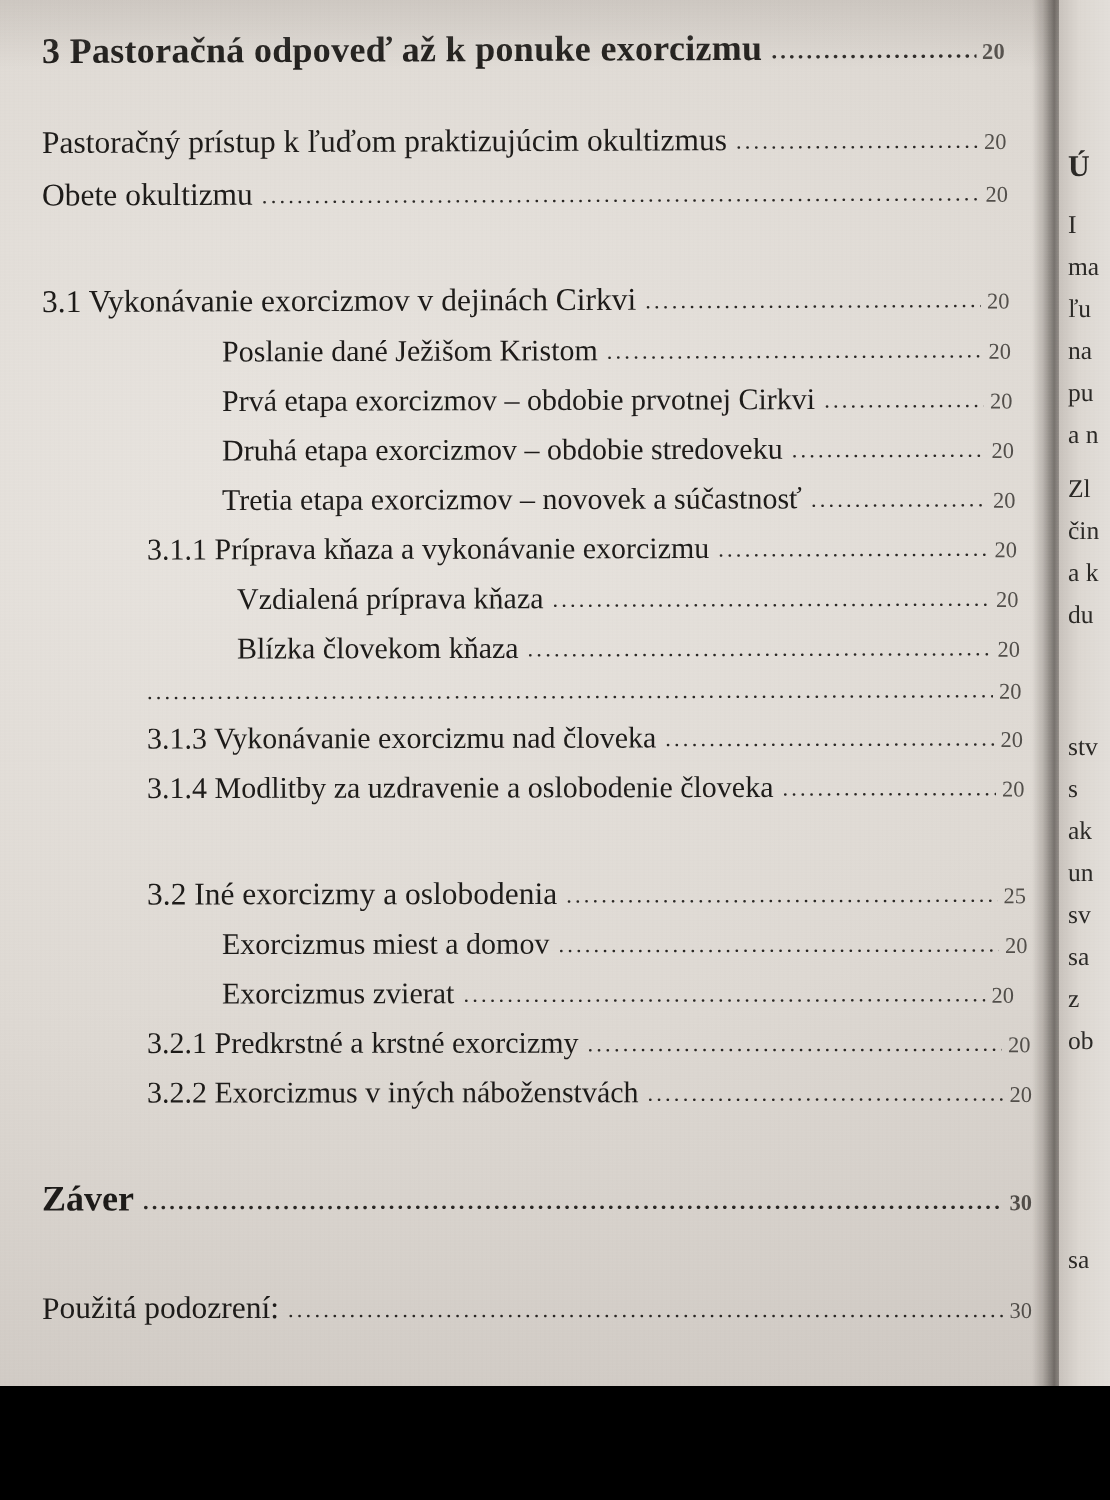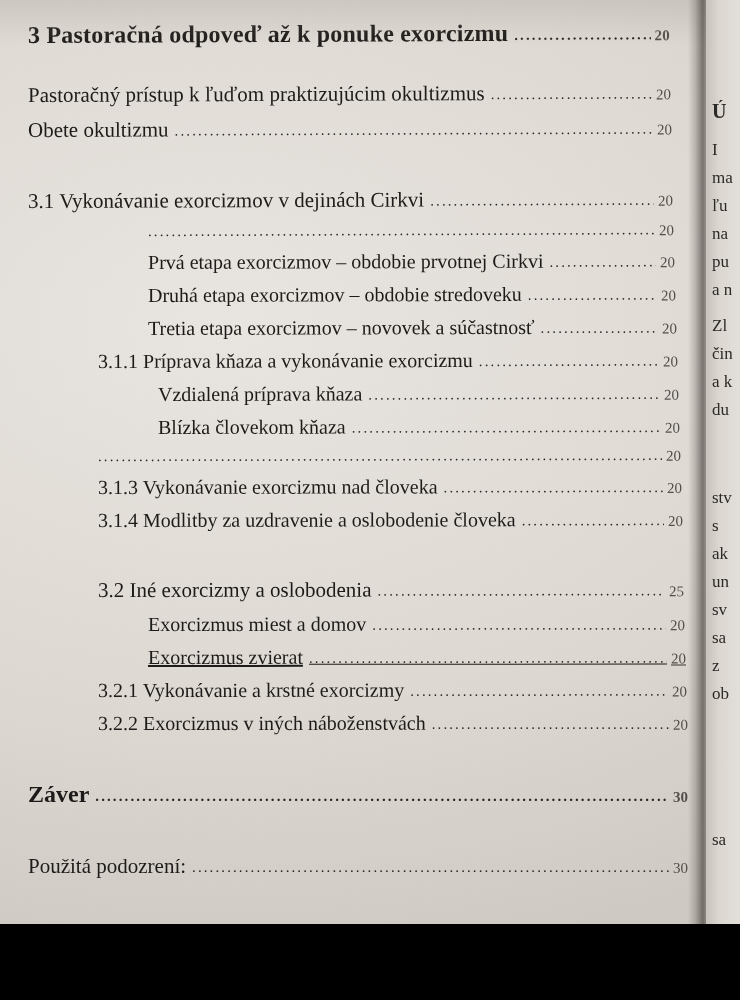--- a/index.html
+++ b/index.html
@@ -165,20 +165,21 @@
           <span class="label">Obete okultizmu</span>
           <span class="dots">........................................................................................................................</span>
           <span class="pg">20</span>
         </div>
         <div class="row lvl-1 ind-1 gap-xl curve" style="transform: rotate(-0.214deg); margin-right: 27px;">
           <span class="label">3.1 Vykonávanie exorcizmov v dejinách Cirkvi</span>
           <span class="dots">........................................................................................................................</span>
           <span class="pg">20</span>
         </div>
         <div class="row lvl-2 ind-3 gap-s curve" style="transform: rotate(-0.202deg); margin-right: 26px;">
+          <span class="label">Poslanie dané Ježišom Kristom</span>
           <span class="dots">........................................................................................................................</span>
           <span class="pg">20</span>
         </div>
         <div class="row lvl-2 ind-3 gap-s curve" style="transform: rotate(-0.19deg); margin-right: 25px;">
           <span class="label">Prvá etapa exorcizmov – obdobie prvotnej Cirkvi</span>
           <span class="dots">........................................................................................................................</span>
           <span class="pg">20</span>
         </div>
         <div class="row lvl-2 ind-3 gap-s curve" style="transform: rotate(-0.178deg); margin-right: 24px;">
           <span class="label">Druhá etapa exorcizmov – obdobie stredoveku</span>
@@ -222,27 +223,27 @@
         <div class="row lvl-1 ind-2 gap-xl curve" style="transform: rotate(-0.082deg); margin-right: 16px;">
           <span class="label">3.2 Iné exorcizmy a oslobodenia</span>
           <span class="dots">........................................................................................................................</span>
           <span class="pg">25</span>
         </div>
         <div class="row lvl-2 ind-3 gap-s curve" style="transform: rotate(-0.07deg); margin-right: 15px;">
           <span class="label">Exorcizmus miest a domov</span>
           <span class="dots">........................................................................................................................</span>
           <span class="pg">20</span>
         </div>
-        <div class="row lvl-2 ind-3 gap-s curve" style="transform: rotate(-0.058deg); margin-right: 14px; text-decoration: underline;">
+        <div class="row lvl-2 ind-3 gap-s curve" style="transform: rotate(-0.058deg); margin-right: 24px;">
           <span class="label">Exorcizmus zvierat</span>
           <span class="dots">........................................................................................................................</span>
           <span class="pg">20</span>
         </div>
         <div class="row lvl-2 ind-2 gap-s curve" style="transform: rotate(-0.046deg); margin-right: 13px;">
-          <span class="label">3.2.1 Vykonávanie a krstné exorcizmy</span>
+          <span class="label">3.2.1 Predkrstné a krstné exorcizmy</span>
           <span class="dots">........................................................................................................................</span>
           <span class="pg">20</span>
         </div>
         <div class="row lvl-2 ind-2 gap-s curve" style="transform: rotate(-0.034deg); margin-right: 12px;">
           <span class="label">3.2.2 Exorcizmus v iných náboženstvách</span>
           <span class="dots">........................................................................................................................</span>
           <span class="pg">20</span>
         </div>
         <div class="row lvl-b ind-1 gap-xl curve" style="transform: rotate(-0.022deg); margin-right: 12px;">
           <span class="label">Záver</span>

